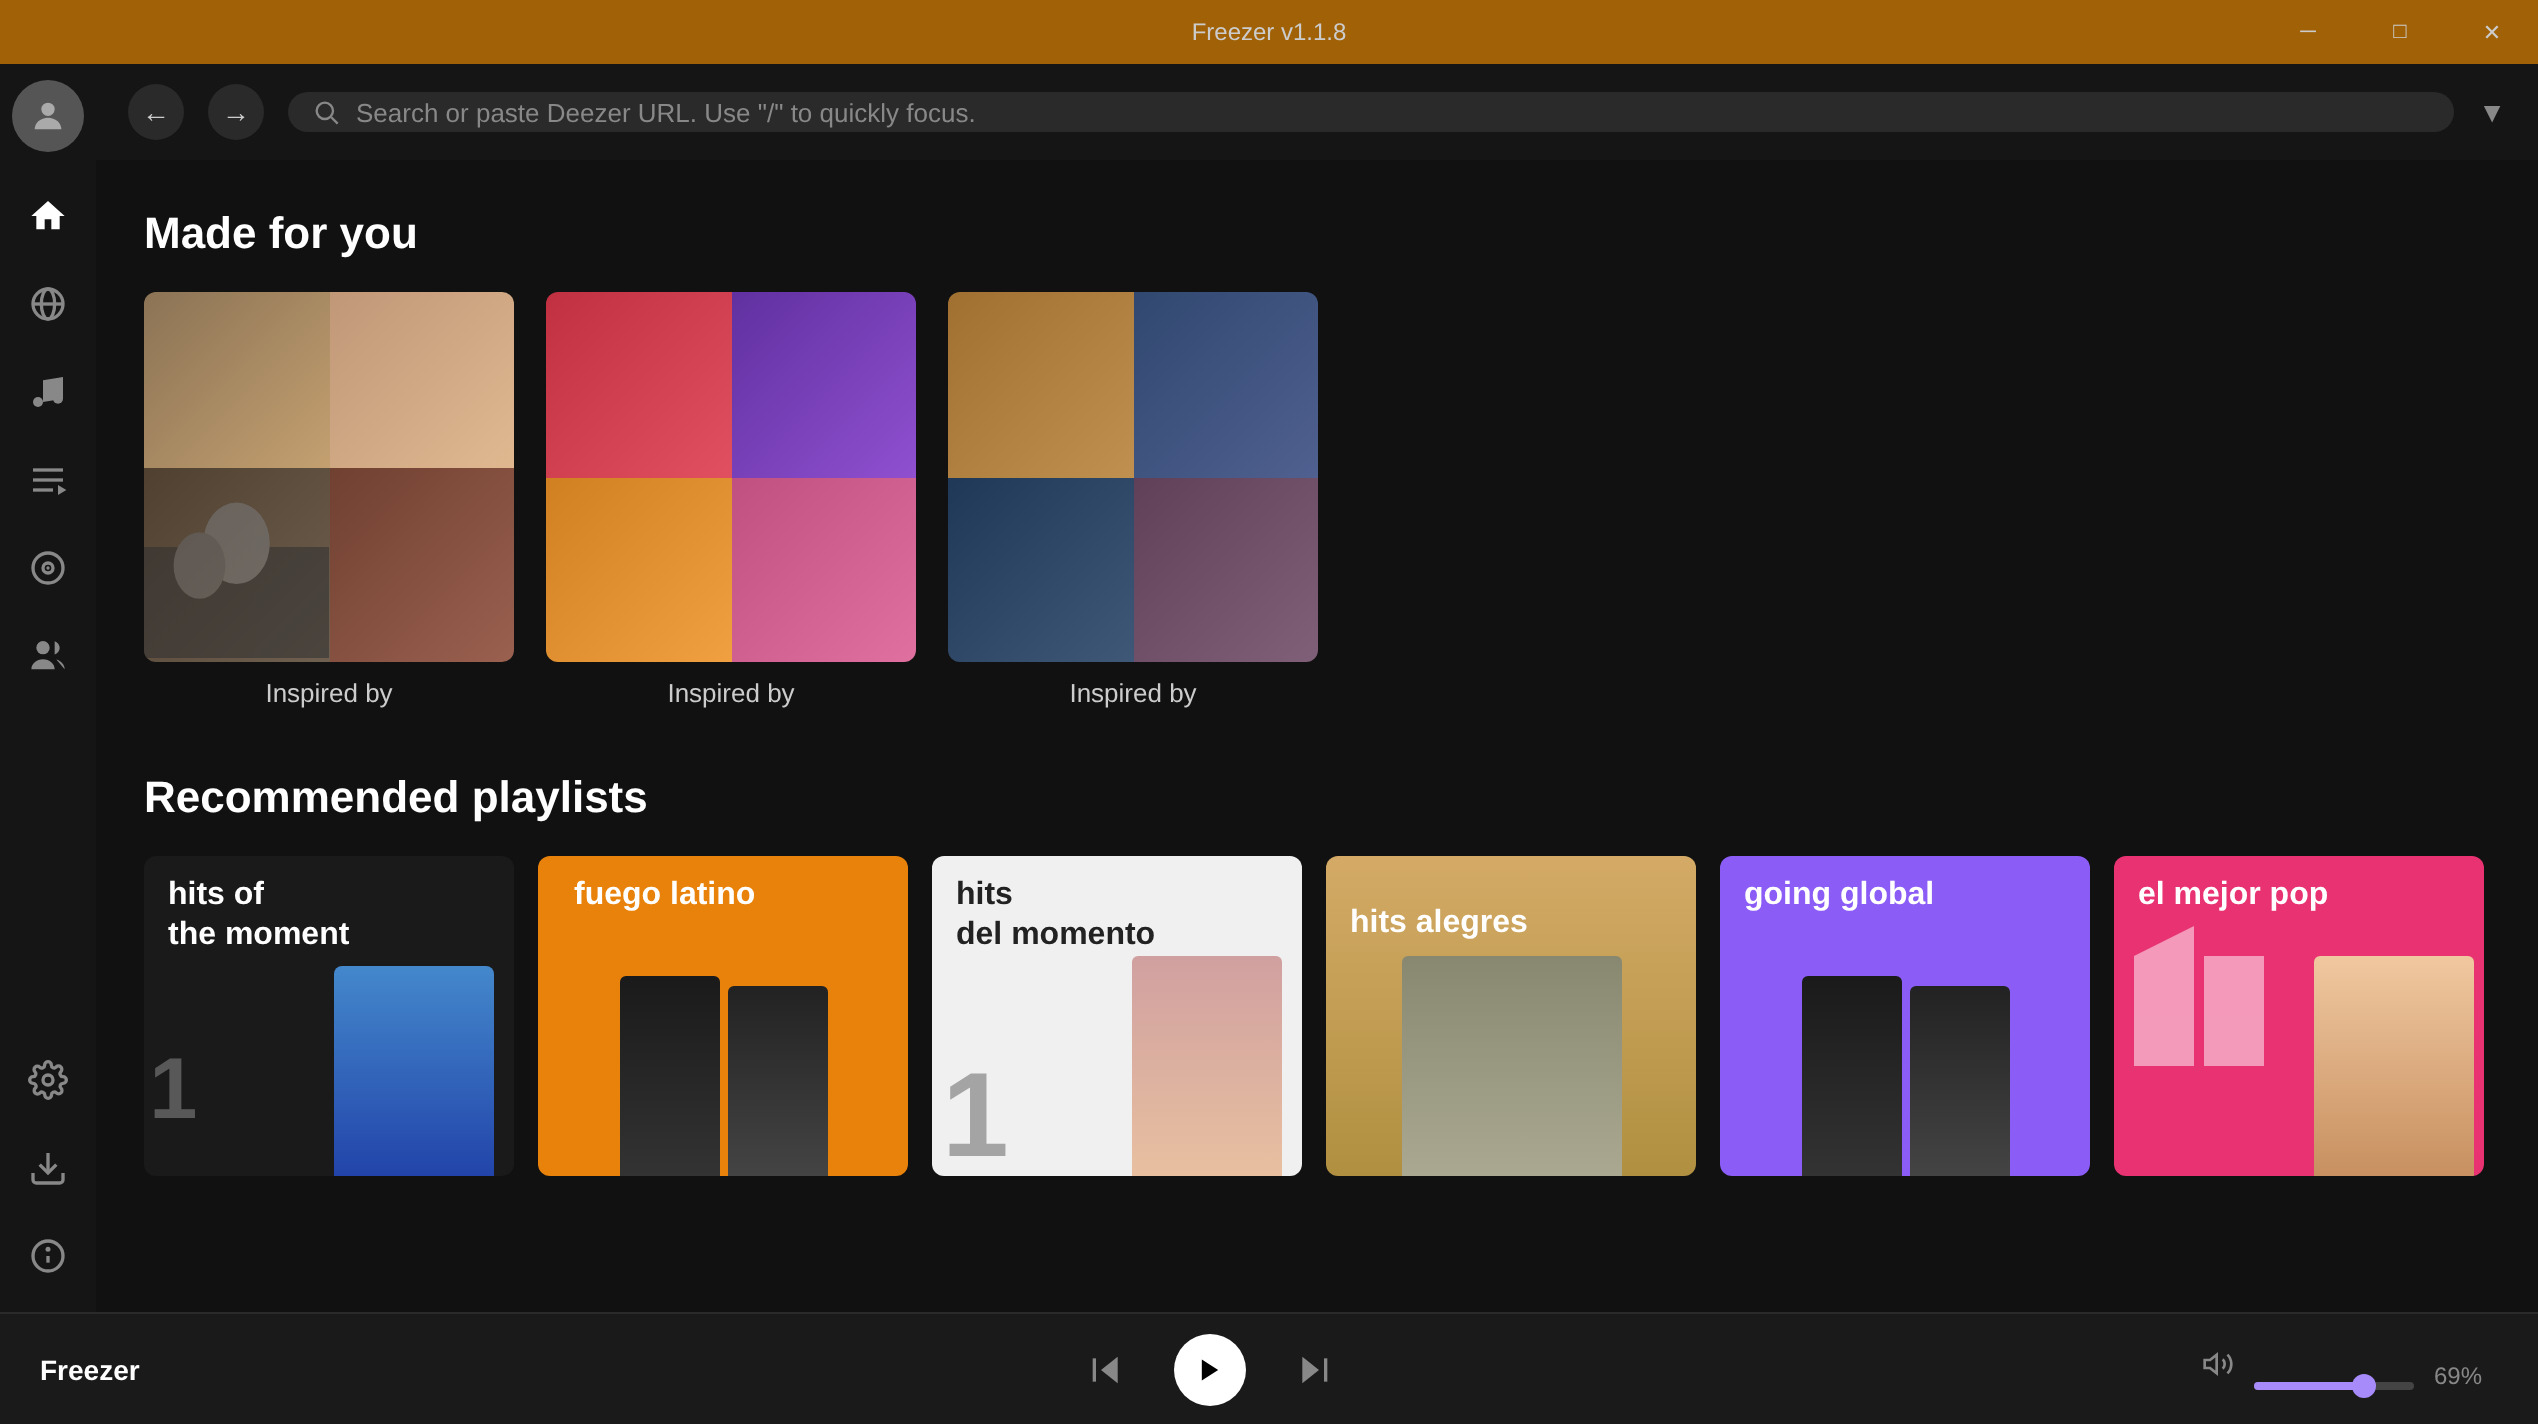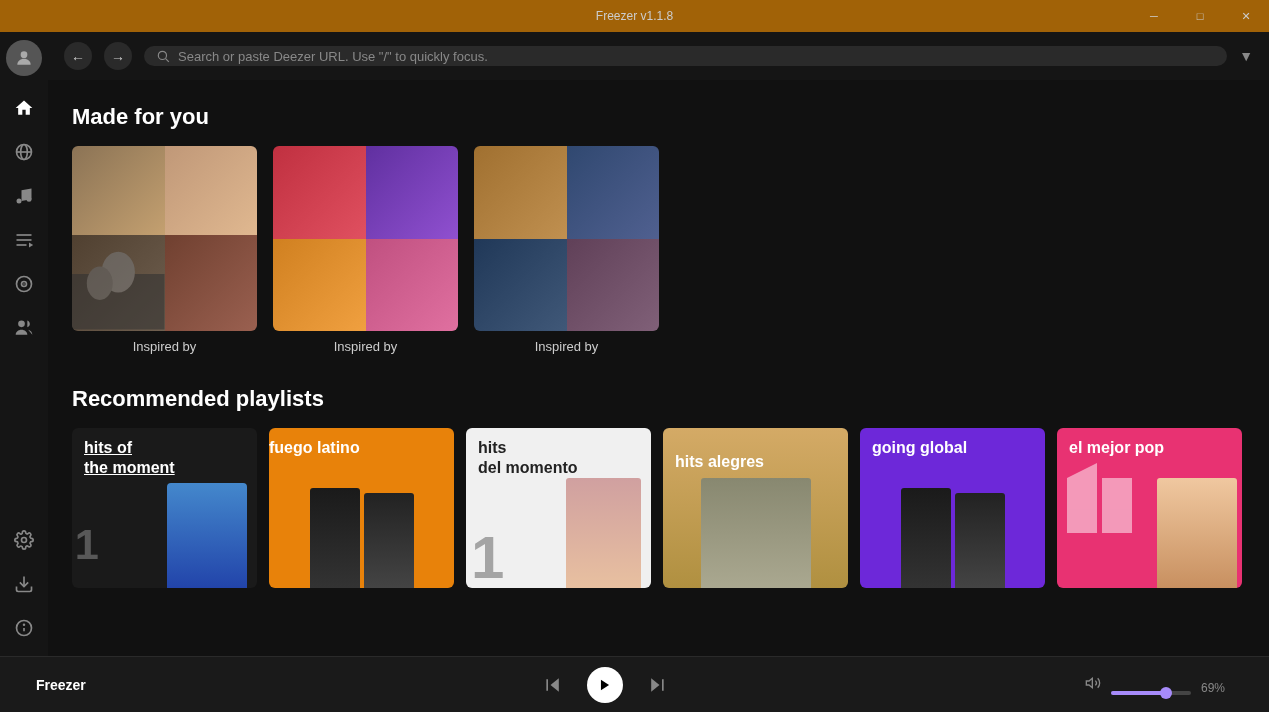--- a/index.html
+++ b/index.html
@@ -200,30 +200,30 @@
       overflow: hidden;
       flex-shrink: 0;
       cursor: pointer;
       position: relative;
     }
 
     
     .pl-black { background: #1a1a1a; }
     .pl-orange { background: #e8820a; }
     .pl-white { background: #f0f0f0; }
-    .pl-teal { background: #6d28d9; }
+    .pl-teal { background: #8b5cf6; }
     .pl-pink { background: #e83272; }
 
     
     .player-bar {
       height: 56px;
       background: #1a1a1a;
       display: flex;
       align-items: center;
-      padding: 0 36px;
+      padding: 0 20px;
       flex-shrink: 0;
       border-top: 1px solid #2a2a2a;
     }
     .player-brand {
       font-size: 14px;
       font-weight: 600;
       color: #fff;
       min-width: 100px;
     }
     .player-controls {
@@ -433,34 +433,34 @@
           <div class="card-label">Inspired by</div>
         </div>
 
       </div>
 
       <div class="section-title">Recommended playlists</div>
       <div class="playlist-row">
 
         <div class="playlist-card pl-black">
           <div style="padding:10px 12px;">
-            <div style="font-size:16px;font-weight:800;color:#fff;line-height:1.25;text-decoration:underline;">hits of<br>the moment</div>
+            <div style="font-size:16px;font-weight:800;color:#fff;line-height:1.25;">hits of<br>the moment</div>
           </div>
           <div style="position:absolute;bottom:0;left:0;right:0;height:110px;overflow:hidden;">
 
             <svg viewBox="0 0 185 110" style="position:absolute;bottom:0;left:0;width:100px;height:80px;opacity:0.9">
               <text x="5" y="75" font-size="80" font-weight="900" fill="white" opacity="0.3">1</text>
             </svg>
 
             <div style="position:absolute;bottom:0;right:10px;width:80px;height:105px;background:linear-gradient(180deg,#4488cc 0%,#2244aa 100%);border-radius:4px 4px 0 0;"></div>
           </div>
         </div>
 
         <div class="playlist-card pl-orange">
-          <div style="padding:10px 0;">
+          <div style="padding:10px 18px;">
             <div style="font-size:16px;font-weight:800;color:#fff;line-height:1.25;">fuego latino</div>
           </div>
           <div style="position:absolute;bottom:0;left:0;right:0;height:110px;display:flex;justify-content:center;gap:4px;align-items:flex-end;">
             <div style="width:50px;height:100px;background:linear-gradient(180deg,#1a1a1a 0%,#333 100%);border-radius:3px 3px 0 0;"></div>
             <div style="width:50px;height:95px;background:linear-gradient(180deg,#222 0%,#444 100%);border-radius:3px 3px 0 0;"></div>
           </div>
         </div>
 
         <div class="playlist-card pl-white">
           <div style="padding:10px 12px;">

